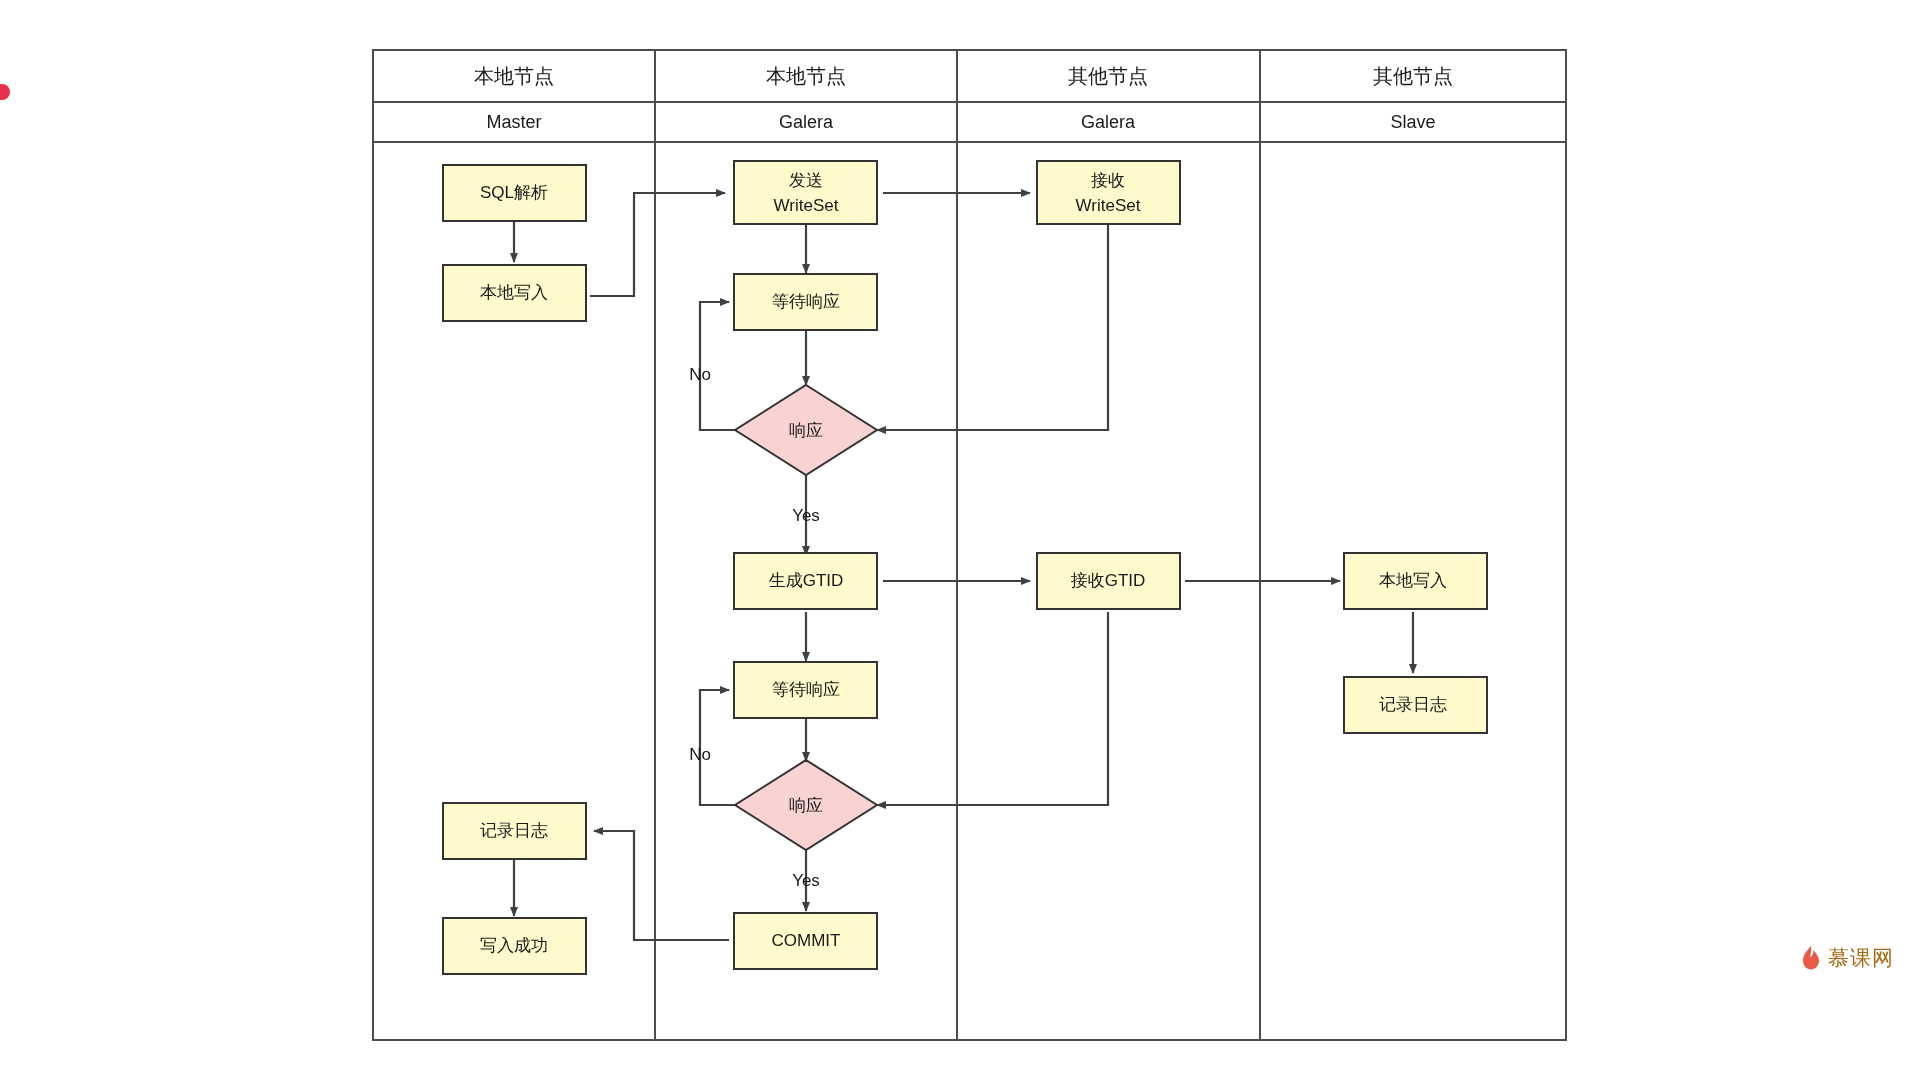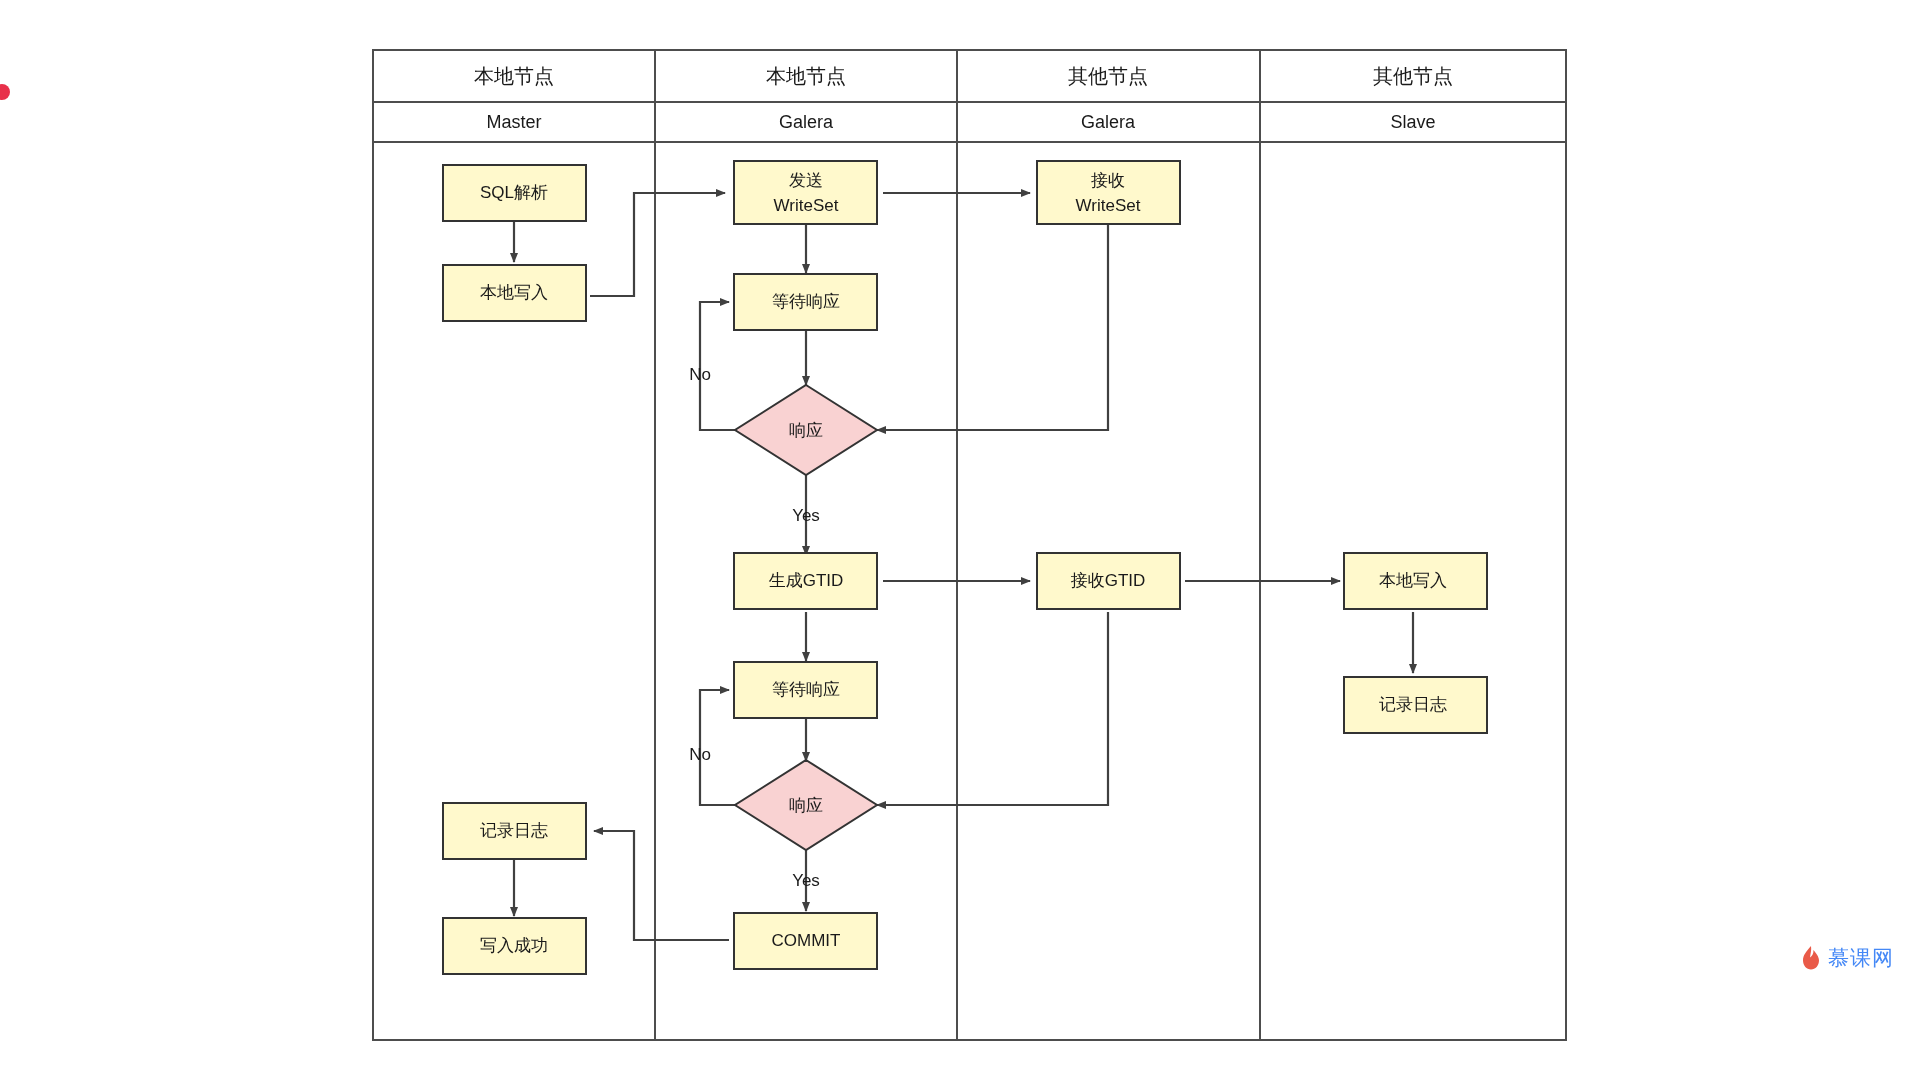--- a/index.html
+++ b/index.html
@@ -24,21 +24,21 @@
   .proc-text{font-family:"Liberation Sans","DejaVu Sans",sans-serif;font-size:17px;fill:#1a1a1a;text-anchor:middle;dominant-baseline:middle;}
 
   .dec{fill:#f9d2d2;stroke:#333333;stroke-width:2;}
   .dec-text{font-family:"Liberation Sans","DejaVu Sans",sans-serif;font-size:17px;fill:#1a1a1a;text-anchor:middle;dominant-baseline:middle;}
 
   .edge{fill:none;stroke:#404040;stroke-width:2.2;}
   .edge-label{font-family:"Liberation Sans","DejaVu Sans",sans-serif;font-size:17px;fill:#1a1a1a;text-anchor:middle;}
 
   .wm{position:absolute;right:26px;bottom:16px;display:flex;align-items:center;gap:6px;opacity:.95;}
   .wm-flame{width:22px;height:26px;}
-  .wm-text{font-family:"Liberation Sans","DejaVu Sans",sans-serif;font-size:21px;color:#3b82f6;letter-spacing:1px;}
+  .wm-text{font-family:"Liberation Sans","DejaVu Sans",sans-serif;font-size:21px;color:#a16207;letter-spacing:1px;}
   .dot-left{position:absolute;left:-6px;top:84px;width:16px;height:16px;border-radius:50%;background:#e8304a;}
 </style>
 </head>
 <body>
 
 <div id="stage">
 
   <div class="dot-left"></div>
 
   <svg id="diagram" viewBox="0 0 1920 1080">

